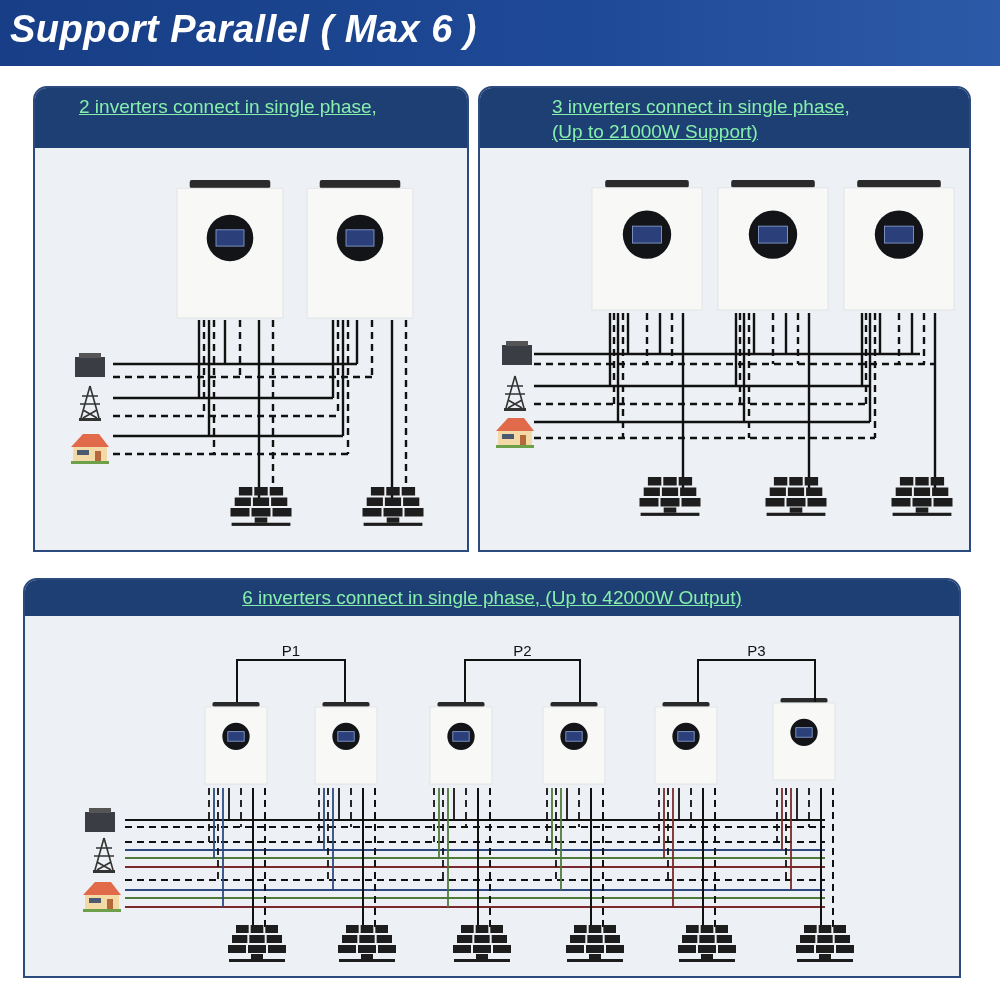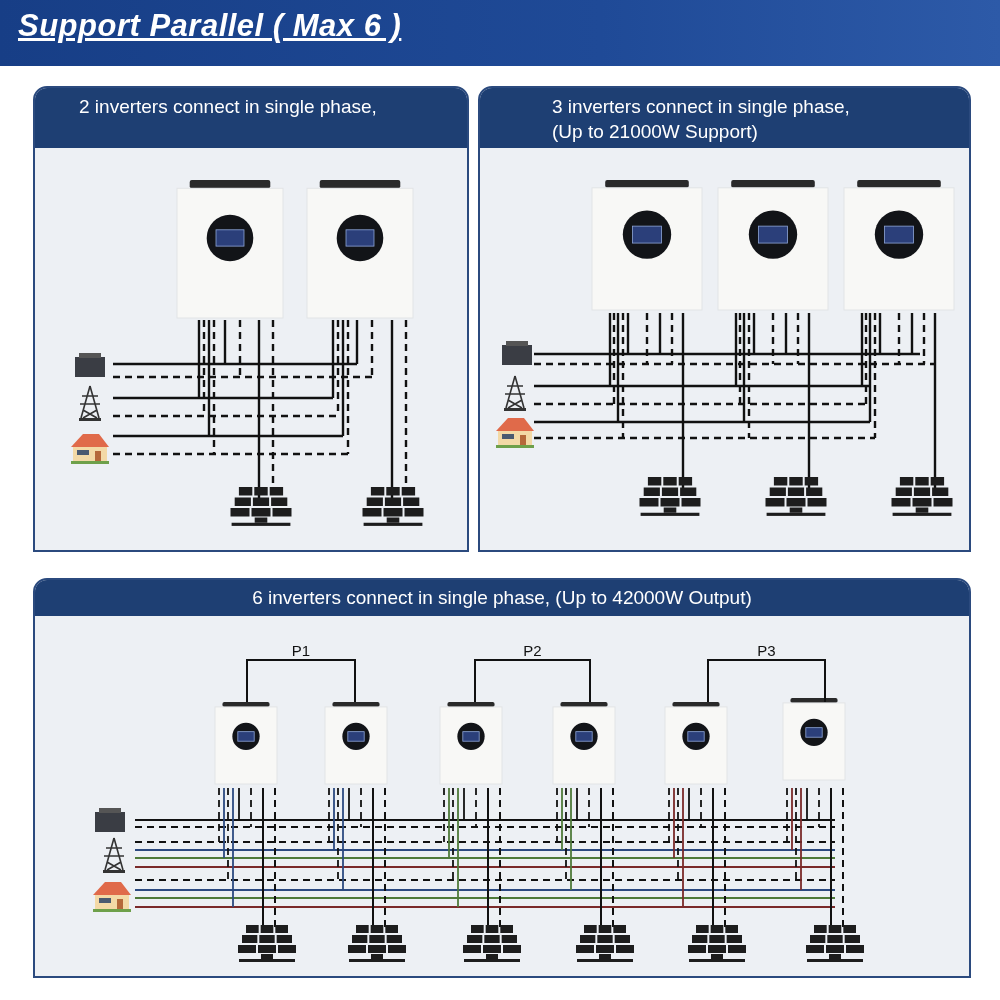--- a/index.html
+++ b/index.html
@@ -1,20 +1,20 @@
 <!DOCTYPE html>
 <html><head>
 <meta charset="utf-8">
 <style>
   html,body{margin:0;padding:0;}
   body{width:1000px;height:1000px;background:#fff;position:relative;overflow:hidden;font-family:"Liberation Sans",sans-serif;}
   .topbar{position:absolute;left:0;top:0;width:1000px;height:66px;background:linear-gradient(90deg,#173e86 0%,#1f4a97 60%,#2d5aa8 100%);}
-  .topbar-title{position:absolute;left:18px;top:8px;color:#fff;font-size:31px;font-weight:bold;font-style:italic;letter-spacing:0.5px;text-decoration:underline;}
+  .topbar-title{position:absolute;left:10px;top:8px;color:#fff;font-size:38px;font-weight:bold;font-style:italic;letter-spacing:0.5px;}
   .panel{position:absolute;border:2px solid #2b4a7e;border-radius:14px 14px 0 0;background:#edf0f4;overflow:hidden;}
-  .panel-head{position:absolute;left:0;top:0;right:0;background:#1e3f73;color:#ffffff;font-size:19px;line-height:25px;}
+  .panel-head{position:absolute;left:0;top:0;right:0;background:#1e3f73;color:#86efac;font-size:19px;line-height:25px;text-decoration:underline;}
   .panel-head span{display:block;}
   svg{position:absolute;left:0;top:0;}
 </style>
 </head>
 <body>
 
 <div class="topbar">
   <div class="topbar-title">Support Parallel ( Max 6 )</div>
 </div>
 
@@ -208,21 +208,21 @@
         <rect x="452.09999999999997" y="399.5" width="16.2" height="8.5" fill="#1d1d1d"></rect>
         <rect x="411.5" y="410" width="19" height="8.5" fill="#1d1d1d"></rect>
         <rect x="432.5" y="410" width="19" height="8.5" fill="#1d1d1d"></rect>
         <rect x="453.5" y="410" width="19" height="8.5" fill="#1d1d1d"></rect>
         <rect x="435.7" y="419.5" width="12.600000000000001" height="5.25" fill="#1d1d1d"></rect>
         <rect x="412.6" y="424.75" width="58.800000000000004" height="3.1500000000000004" fill="#1d1d1d"></rect>
       </g>
     </svg>
 </div>
 
-<div class="panel" style="left:33px;top:578px;width:934px;height:396px;">
+<div class="panel" style="left:23px;top:578px;width:934px;height:396px;">
   <div class="panel-head" style="height:36px;text-align:center;line-height:36px;">
     <span>6 inverters connect in single phase, (Up to 42000W Output)</span>
   </div>
   <svg id="svg3" width="934" height="396">
       <g>
         <rect x="187.44" y="122" width="47.12" height="4.92" fill="#2a2a2a" rx="2"></rect>
         <rect x="180" y="126.92" width="62" height="77.08" fill="#f8f8f6" stroke="#e2e4e6"></rect>
         <circle cx="211" cy="156.44" r="13.64" fill="#121418"></circle>
         <rect x="202.816" y="151.666" width="16.368" height="9.548" fill="#2b3f7a" stroke="#8fa6d8" stroke-width="0.8"></rect>
       </g>

